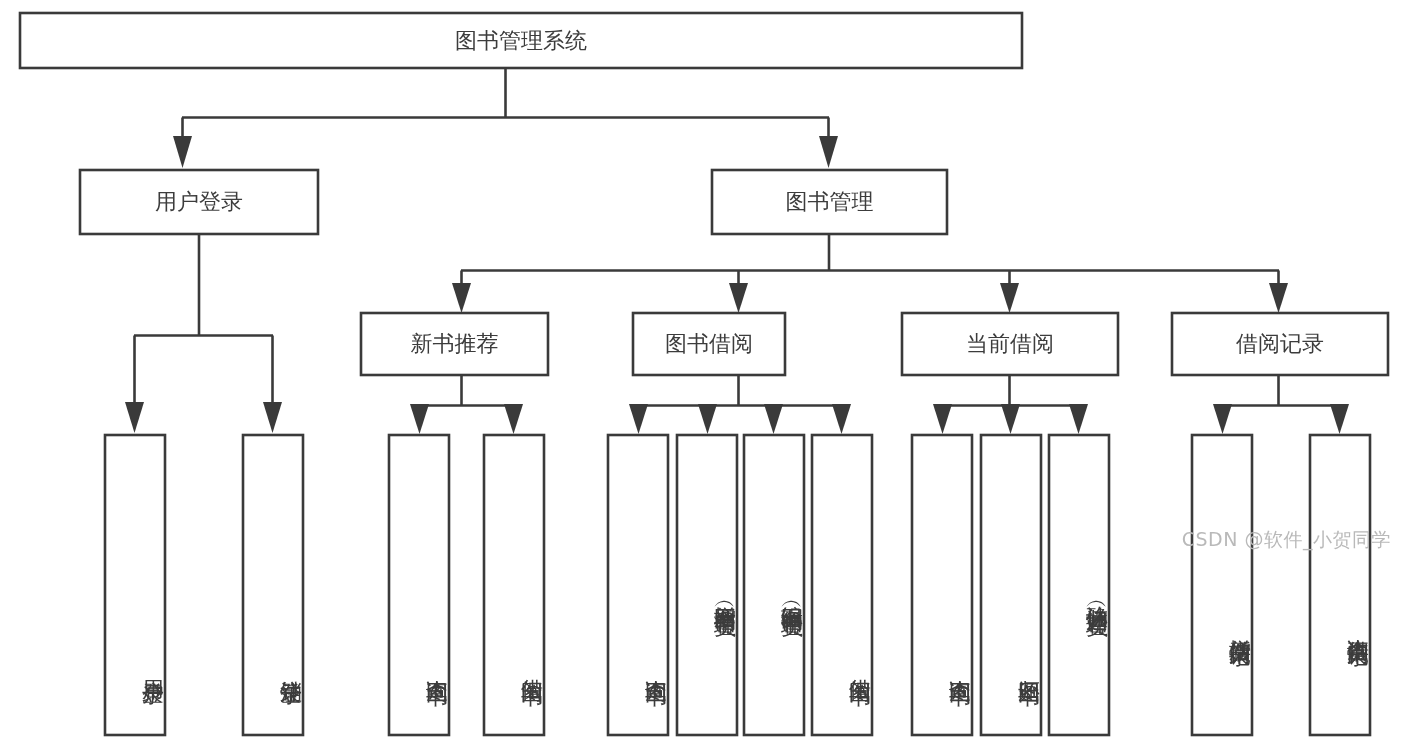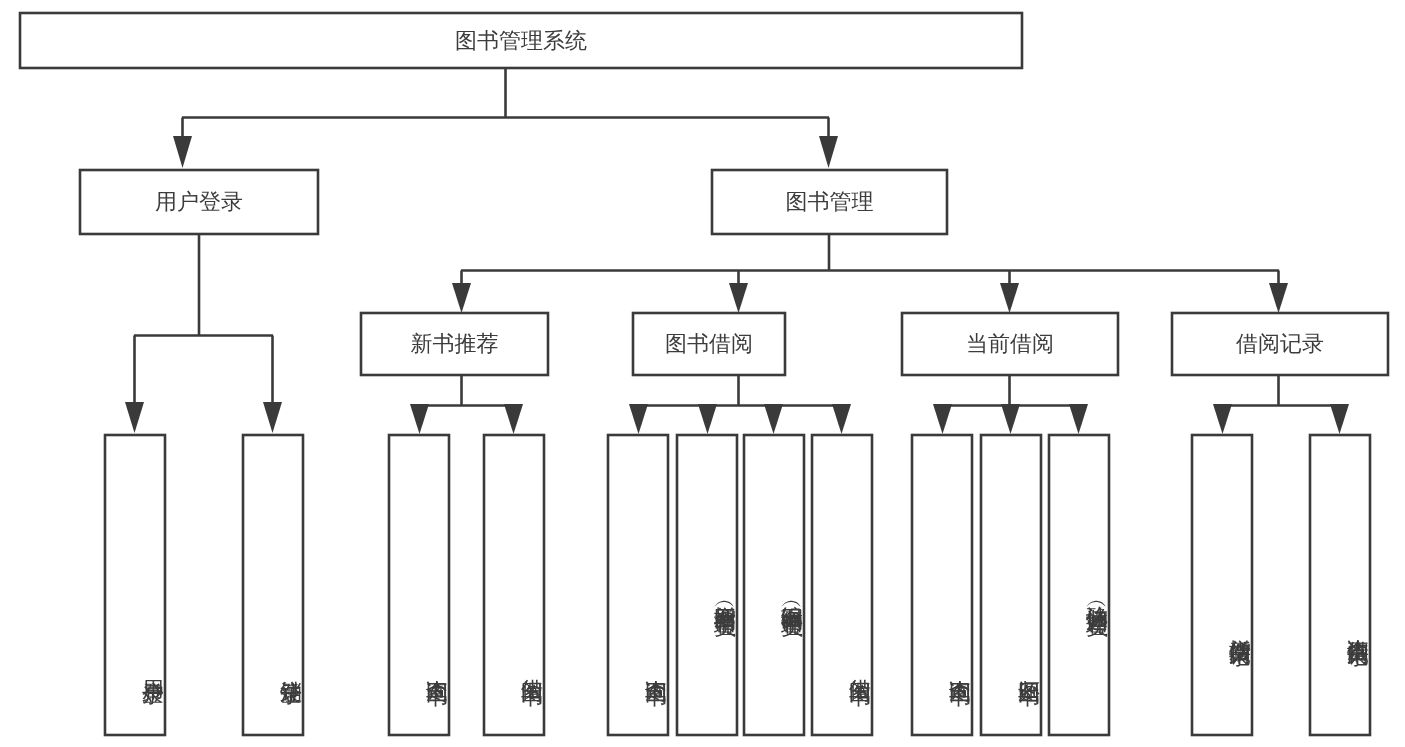--- a/index.html
+++ b/index.html
@@ -212,14 +212,15 @@
   <div class="leaf-label-v" style="left:744px; top:435px; width:60px; height:300px; padding-top:10px;">编辑图书（管理员）</div>
   <div class="leaf-label-v" style="left:812px; top:435px; width:60px; height:300px; padding-top:80px;">借阅图书</div>
 
   <div class="leaf-label-v" style="left:912px; top:435px; width:60px; height:300px; padding-top:80px;">查询图书</div>
   <div class="leaf-label-v" style="left:981px; top:435px; width:60px; height:300px; padding-top:80px;">归还图书</div>
   <div class="leaf-label-v" style="left:1049px; top:435px; width:60px; height:300px; padding-top:10px;">确认归还（管理员）</div>
 
   <div class="leaf-label-v" style="left:1192px; top:435px; width:60px; height:300px; padding-top:40px;">新增借阅记录</div>
   <div class="leaf-label-v" style="left:1310px; top:435px; width:60px; height:300px; padding-top:40px;">查询借阅记录</div>
 
+  <div class="watermark">CSDN @软件_小贺同学</div>
 
 </div>
 
 </body></html>

